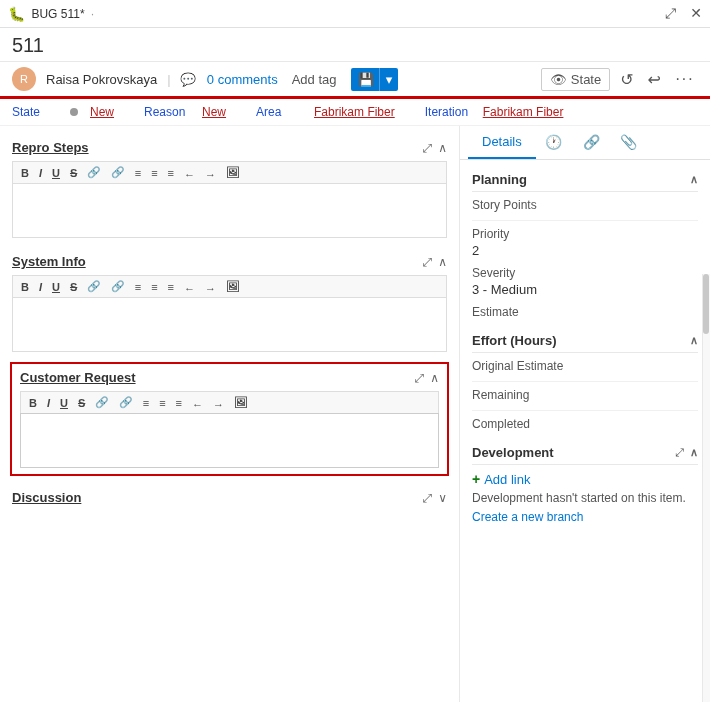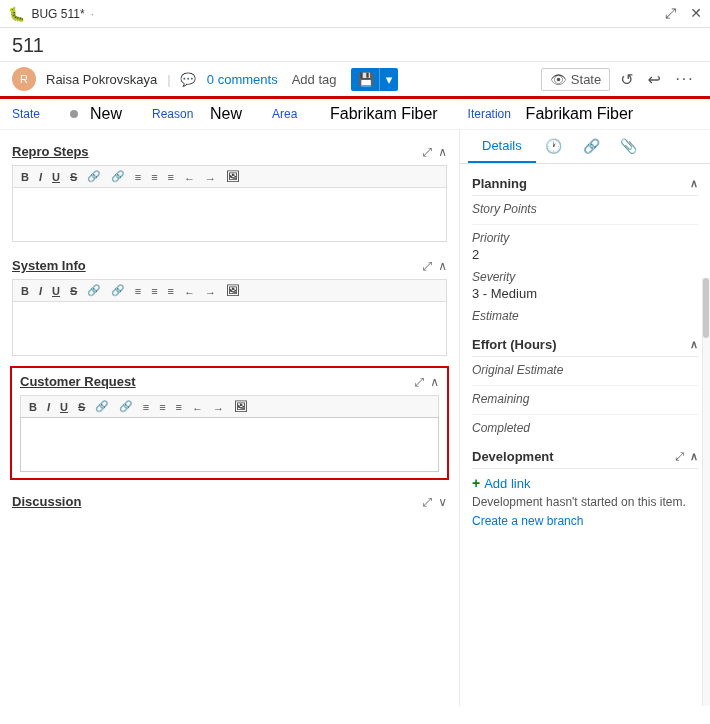--- a/index.html
+++ b/index.html
@@ -42,21 +42,21 @@
     .save-close-arrow { padding: 4px 6px; border-left: 1px solid rgba(255,255,255,0.3); }
     .follow-btn { display: flex; align-items: center; gap: 4px; color: #555; font-size: 13px; cursor: pointer; background: none; border: 1px solid #ccc; border-radius: 2px; padding: 3px 8px; }
     .toolbar-icon-btn { color: #555; font-size: 16px; cursor: pointer; background: none; border: none; padding: 2px 4px; }
     .toolbar-right { margin-left: auto; display: flex; gap: 6px; align-items: center; }
 
     .meta-row {
       display: flex; gap: 30px; padding: 6px 12px; border-bottom: 1px solid #f0f0f0;
     }
     .meta-item { display: flex; align-items: center; gap: 8px; }
     .meta-label { color: #1d4ed8; font-size: 12px; min-width: 50px; }
-    .meta-value { font-size: 16px; color: #000000; }
+    .meta-value { font-size: 12px; color: #b91c1c; text-decoration: underline; }
     .state-dot { width: 8px; height: 8px; border-radius: 50%; background: #999; display: inline-block; margin-right: 4px; }
 
     .main-content {
       display: flex; height: calc(724px - 28px - 48px - 38px - 34px);
     }
 
     .left-panel {
       flex: 0 0 460px; overflow-y: auto; border-right: 1px solid #e8e8e8; padding: 8px 0;
     }
 
@@ -100,21 +100,21 @@
     .right-content { padding: 8px 12px; }
 
     .planning-section { margin-bottom: 10px; }
     .right-section-header {
       display: flex; align-items: center; justify-content: space-between;
       padding: 4px 0; font-size: 13px; font-weight: 600; color: #333; border-bottom: 1px solid #e8e8e8; margin-bottom: 6px;
     }
     .right-section-chevron { font-size: 11px; color: #666; cursor: pointer; }
 
     .field-row { margin-bottom: 8px; }
-    .field-label { font-size: 12px; color: #555; margin-bottom: 2px; font-style: italic; }
+    .field-label { font-size: 12px; color: #555; margin-bottom: 2px; }
     .field-value { font-size: 13px; color: #333; font-weight: 500; }
 
     .right-separator { border: none; border-top: 1px solid #f0f0f0; margin: 6px 0; }
 
     .development-section { margin-top: 6px; }
     .add-link { display: flex; align-items: center; gap: 4px; color: #0078d4; cursor: pointer; font-size: 13px; margin-bottom: 4px; }
     .plus-icon { color: #107c10; font-size: 14px; font-weight: bold; }
     .dev-hint { font-size: 12px; color: #555; margin-bottom: 4px; }
     .create-branch-link { color: #0078d4; font-size: 12px; cursor: pointer; text-decoration: none; }
 

